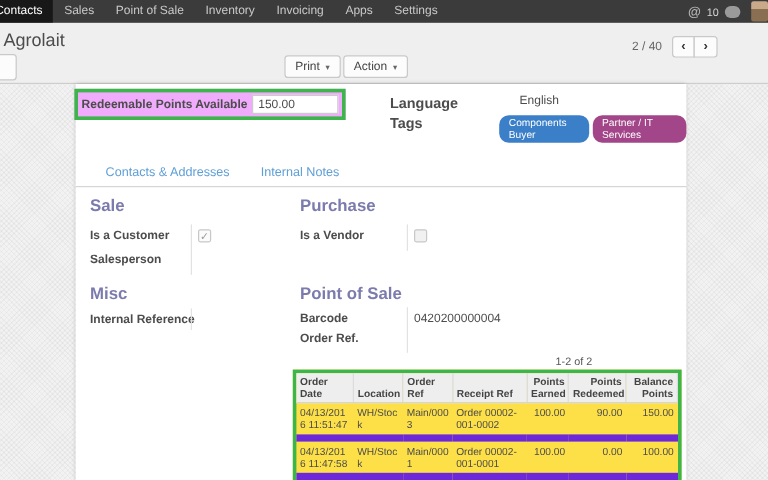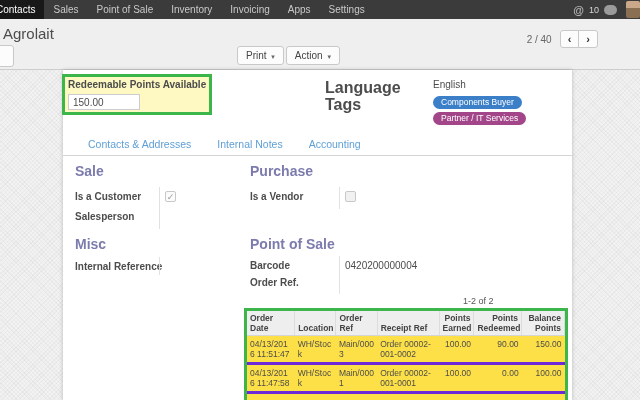--- a/index.html
+++ b/index.html
@@ -40,31 +40,31 @@
   
   .content { position:absolute; top:69px; left:0; width:640px; height:331px;
     border-top:1px solid #cfcccc; background-color:#f3f2f2;
     background-image:
       repeating-linear-gradient(45deg, rgba(0,0,0,0.03) 0 1px, transparent 1px 3px),
       repeating-linear-gradient(135deg, rgba(0,0,0,0.03) 0 1px, transparent 1px 3px); }
   .sheet { position:absolute; left:63px; top:0; width:509px; height:331px; background:#ffffff;
     box-shadow:0 0 4px rgba(0,0,0,0.22); }
 
   .annotation { position:absolute; border:3px solid #3cb54a; }
-  .box-redeem { left:-1px; top:4px; display:flex; align-items:flex-start; padding:2px 3px; gap:4px;
-    background:#fef9c3;flex-direction:column; }
+  .box-redeem { left:-1px; top:4px; display:flex; align-items:center; padding:2px 3px; gap:4px;
+    background:#f0abfc; }
   .field-label { font-size:10px; font-weight:bold; color:#4c4c4c; white-space:nowrap; }
   .field-input { width:72px; height:16px; border:1px solid #ccc; font-size:10px; color:#4c4c4c;
     padding:0 4px; font-family:inherit; background:#fff; }
 
   .lang-row { position:absolute; left:262px; top:9px; display:flex; }
   .tags-row { position:absolute; left:262px; top:26px; display:flex; }
-  .lv-label { width:108px; font-size:16px; font-weight:bold; color:#4c4c4c; }
+  .lv-label { width:108px; font-size:12px; font-weight:bold; color:#4c4c4c; }
   .lv-value { font-size:10px; color:#4c4c4c; }
-  .tag-stack { display:flex; flex-direction:column; gap:3px; align-items:flex-start; }
+  .tag-stack { display:flex; flex-direction:row; gap:3px; align-items:flex-start; }
   .tag { font-size:8.5px; color:#fff; border-radius:8px; padding:1px 8px 2px; line-height:10px; }
   .tag-blue { background:#3a7fc8; }
   .tag-purple { background:#a24689; }
 
   
   .tabs { position:absolute; left:0; top:60px; width:509px; height:26px;
     border-bottom:1px solid #d5d5d5; padding-left:12px; display:flex; align-items:flex-end; }
   .tab { font-size:10.5px; color:#5f9fd6; padding:6px 13px; cursor:pointer; position:relative; top:1px; }
   .tab.active { background:#fff; color:#444; border:1px solid #d5d5d5; border-bottom:1px solid #fff;
     border-radius:3px 3px 0 0; }
@@ -80,21 +80,21 @@
 
   .pager-bottom { position:absolute; left:400px; top:226px; width:87px; text-align:left;
     font-size:9px; color:#555; }
 
   
   .box-table { left:181px; top:238px; width:324px; height:106px; background:#fde047; }
   table.pos { border-collapse:collapse; width:100%; table-layout:fixed; font-size:8.5px; color:#4c4c4c; }
   table.pos th { background:#eeeeee; font-weight:bold; text-align:left; vertical-align:bottom;
     padding:2px 3px; border-right:1px solid #dcdcdc; border-bottom:1px solid #d5d5d5; color:#444; }
   table.pos th.num, table.pos td.num { text-align:right; }
-  table.pos td { padding:3px 3px; vertical-align:top; border-bottom:3px solid #6d28d9;
+  table.pos td { padding:3px 3px; vertical-align:top; border-bottom:6px solid #6d28d9;
     word-wrap:break-word; }
   table.pos tr.row { cursor:pointer; }
 </style>
 </head>
 <body>
 
 <div id="page">
 
   <div class="navbar">
     <div class="nav-item active">Contacts</div>
@@ -149,21 +149,20 @@
         <span class="lv-label">Tags</span>
         <span class="tag-stack">
           <span class="tag tag-blue">Components Buyer</span>
           <span class="tag tag-purple">Partner / IT Services</span>
         </span>
       </div>
 
       <div class="tabs">
         <div class="tab">Contacts &amp; Addresses</div>
         <div class="tab">Internal Notes</div>
-        <div class="tab">Accounting</div>
       </div>
 
       <div class="group-title" style="left:12px; top:93px;">Sale</div>
       <div class="flabel" style="left:12px; top:121px;">Is a Customer</div>
       <div class="vline" style="left:96px; top:117px; height:42px;"></div>
       <div class="checkbox" style="left:102px; top:121px;">✓</div>
       <div class="flabel" style="left:12px; top:141px;">Salesperson</div>
 
       <div class="group-title" style="left:187px; top:93px;">Purchase</div>
       <div class="flabel" style="left:187px; top:121px;">Is a Vendor</div>

